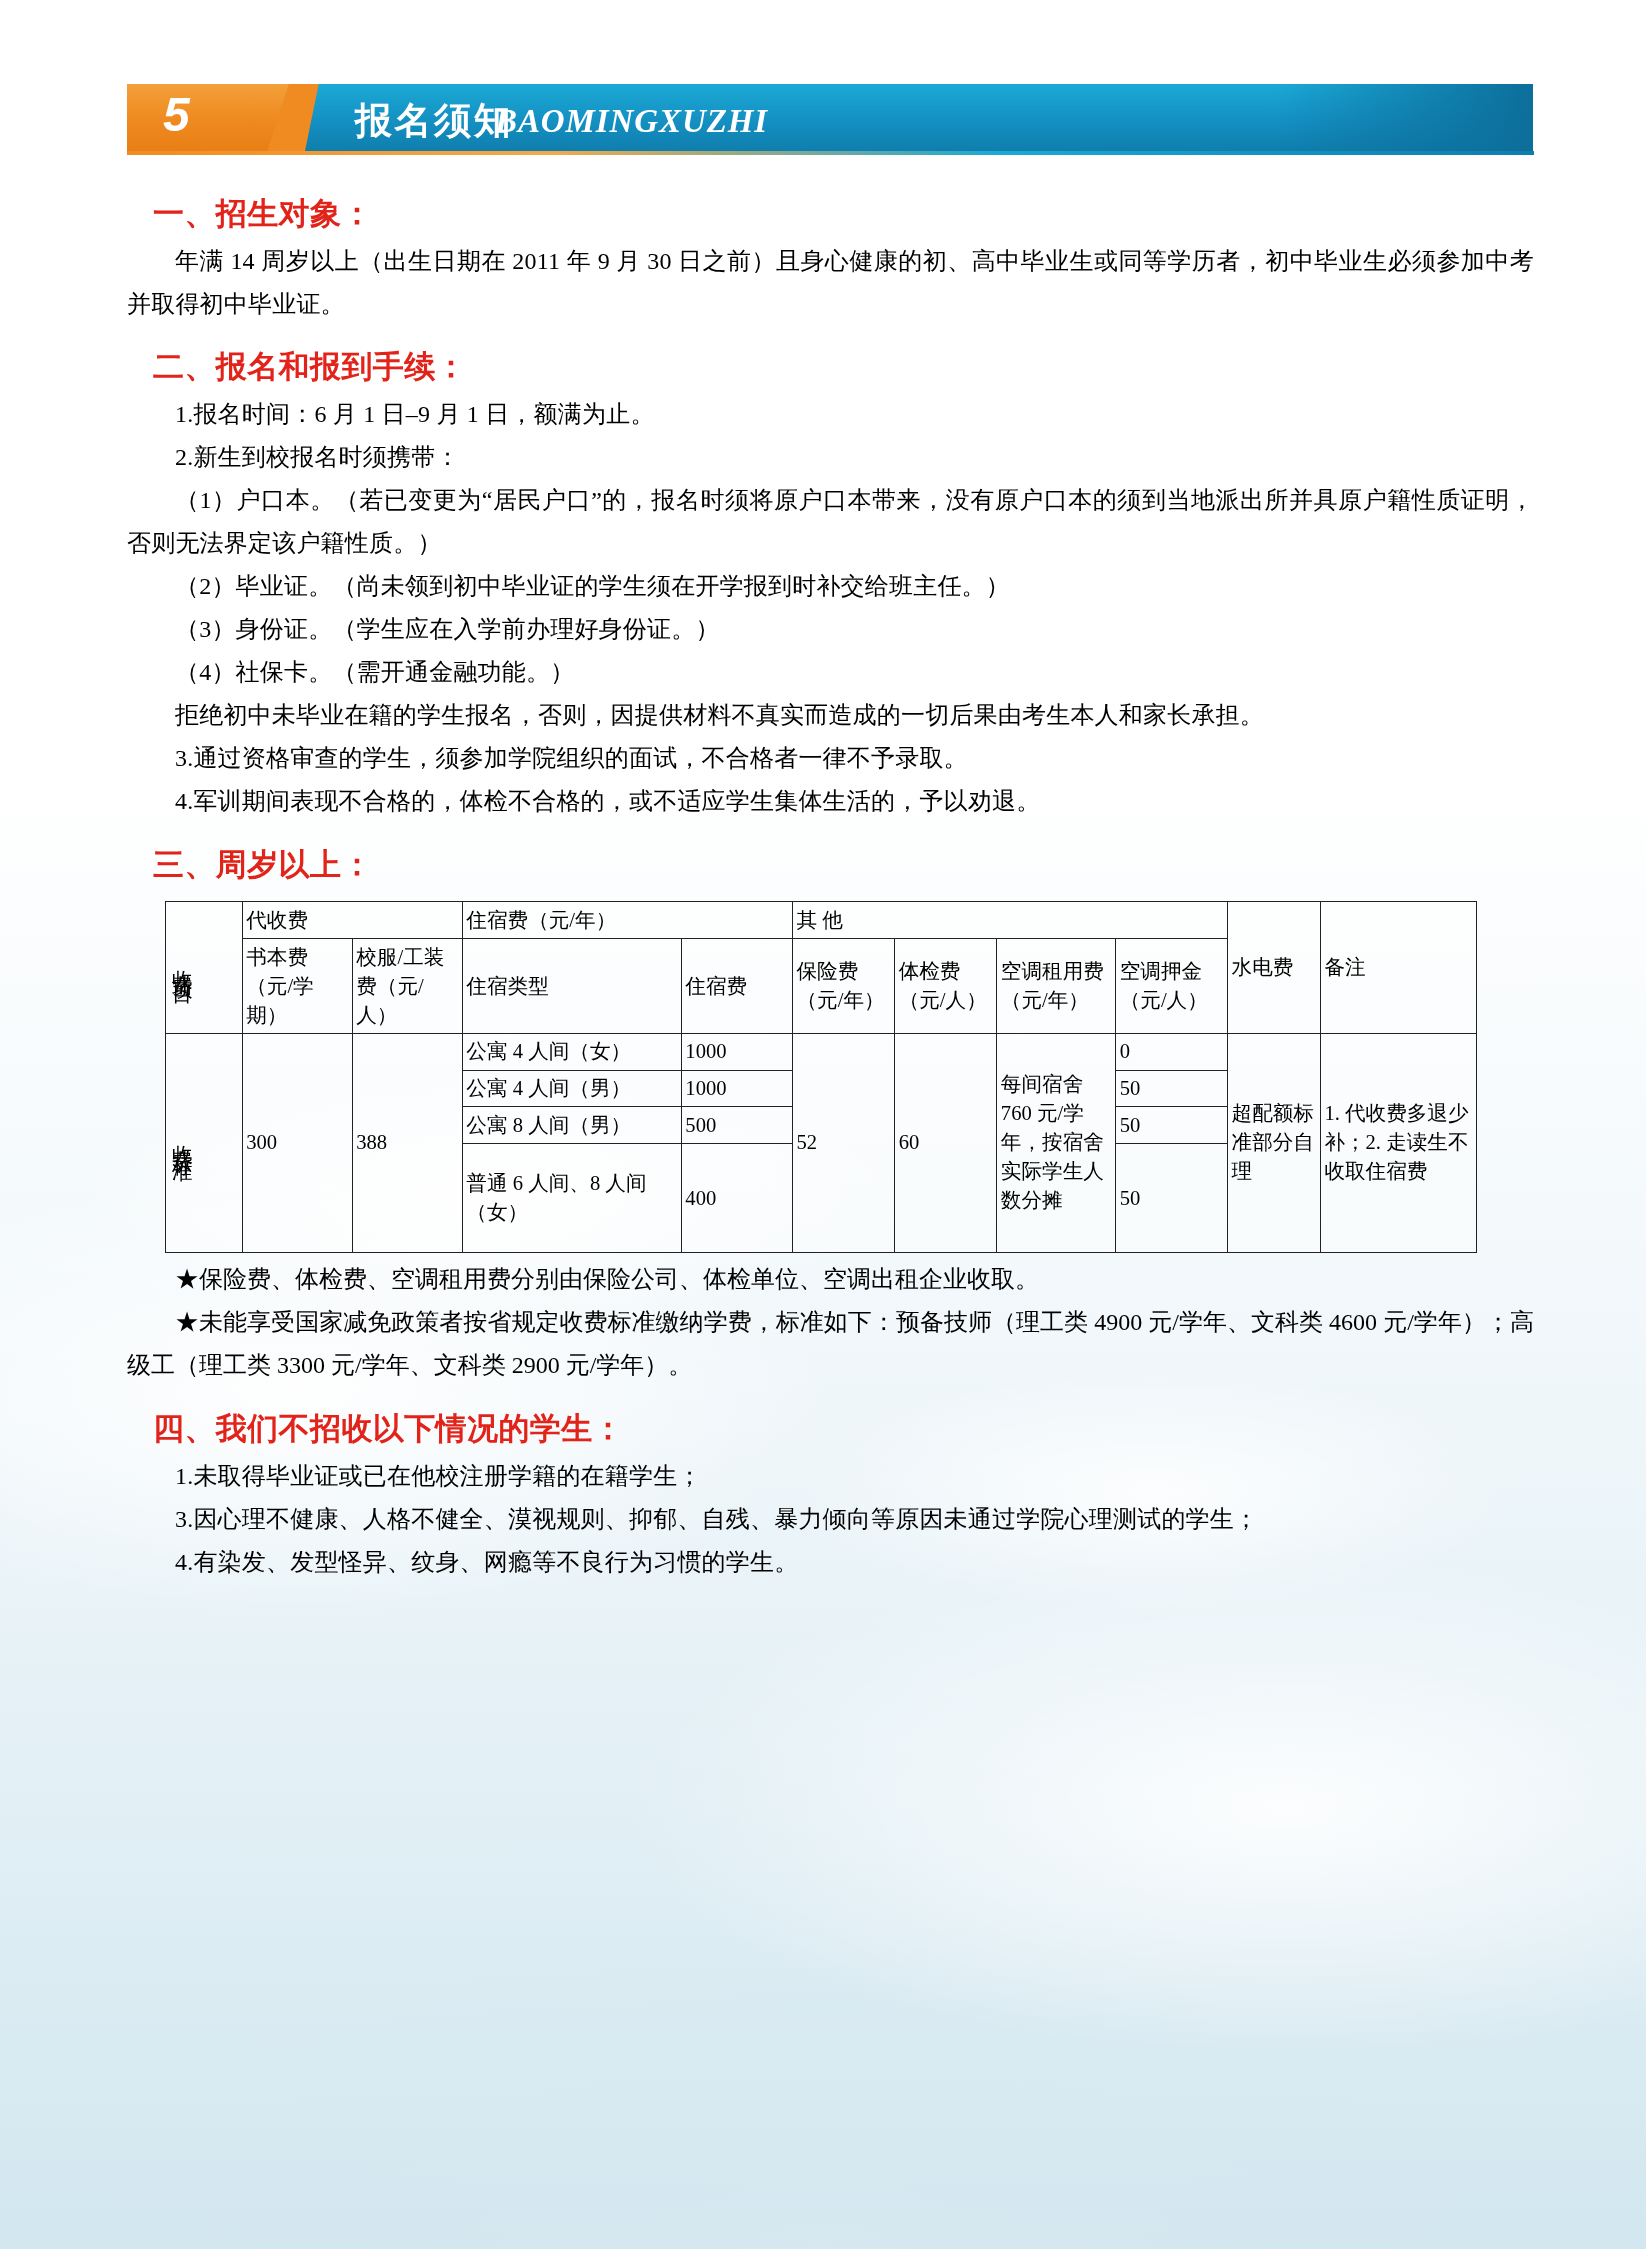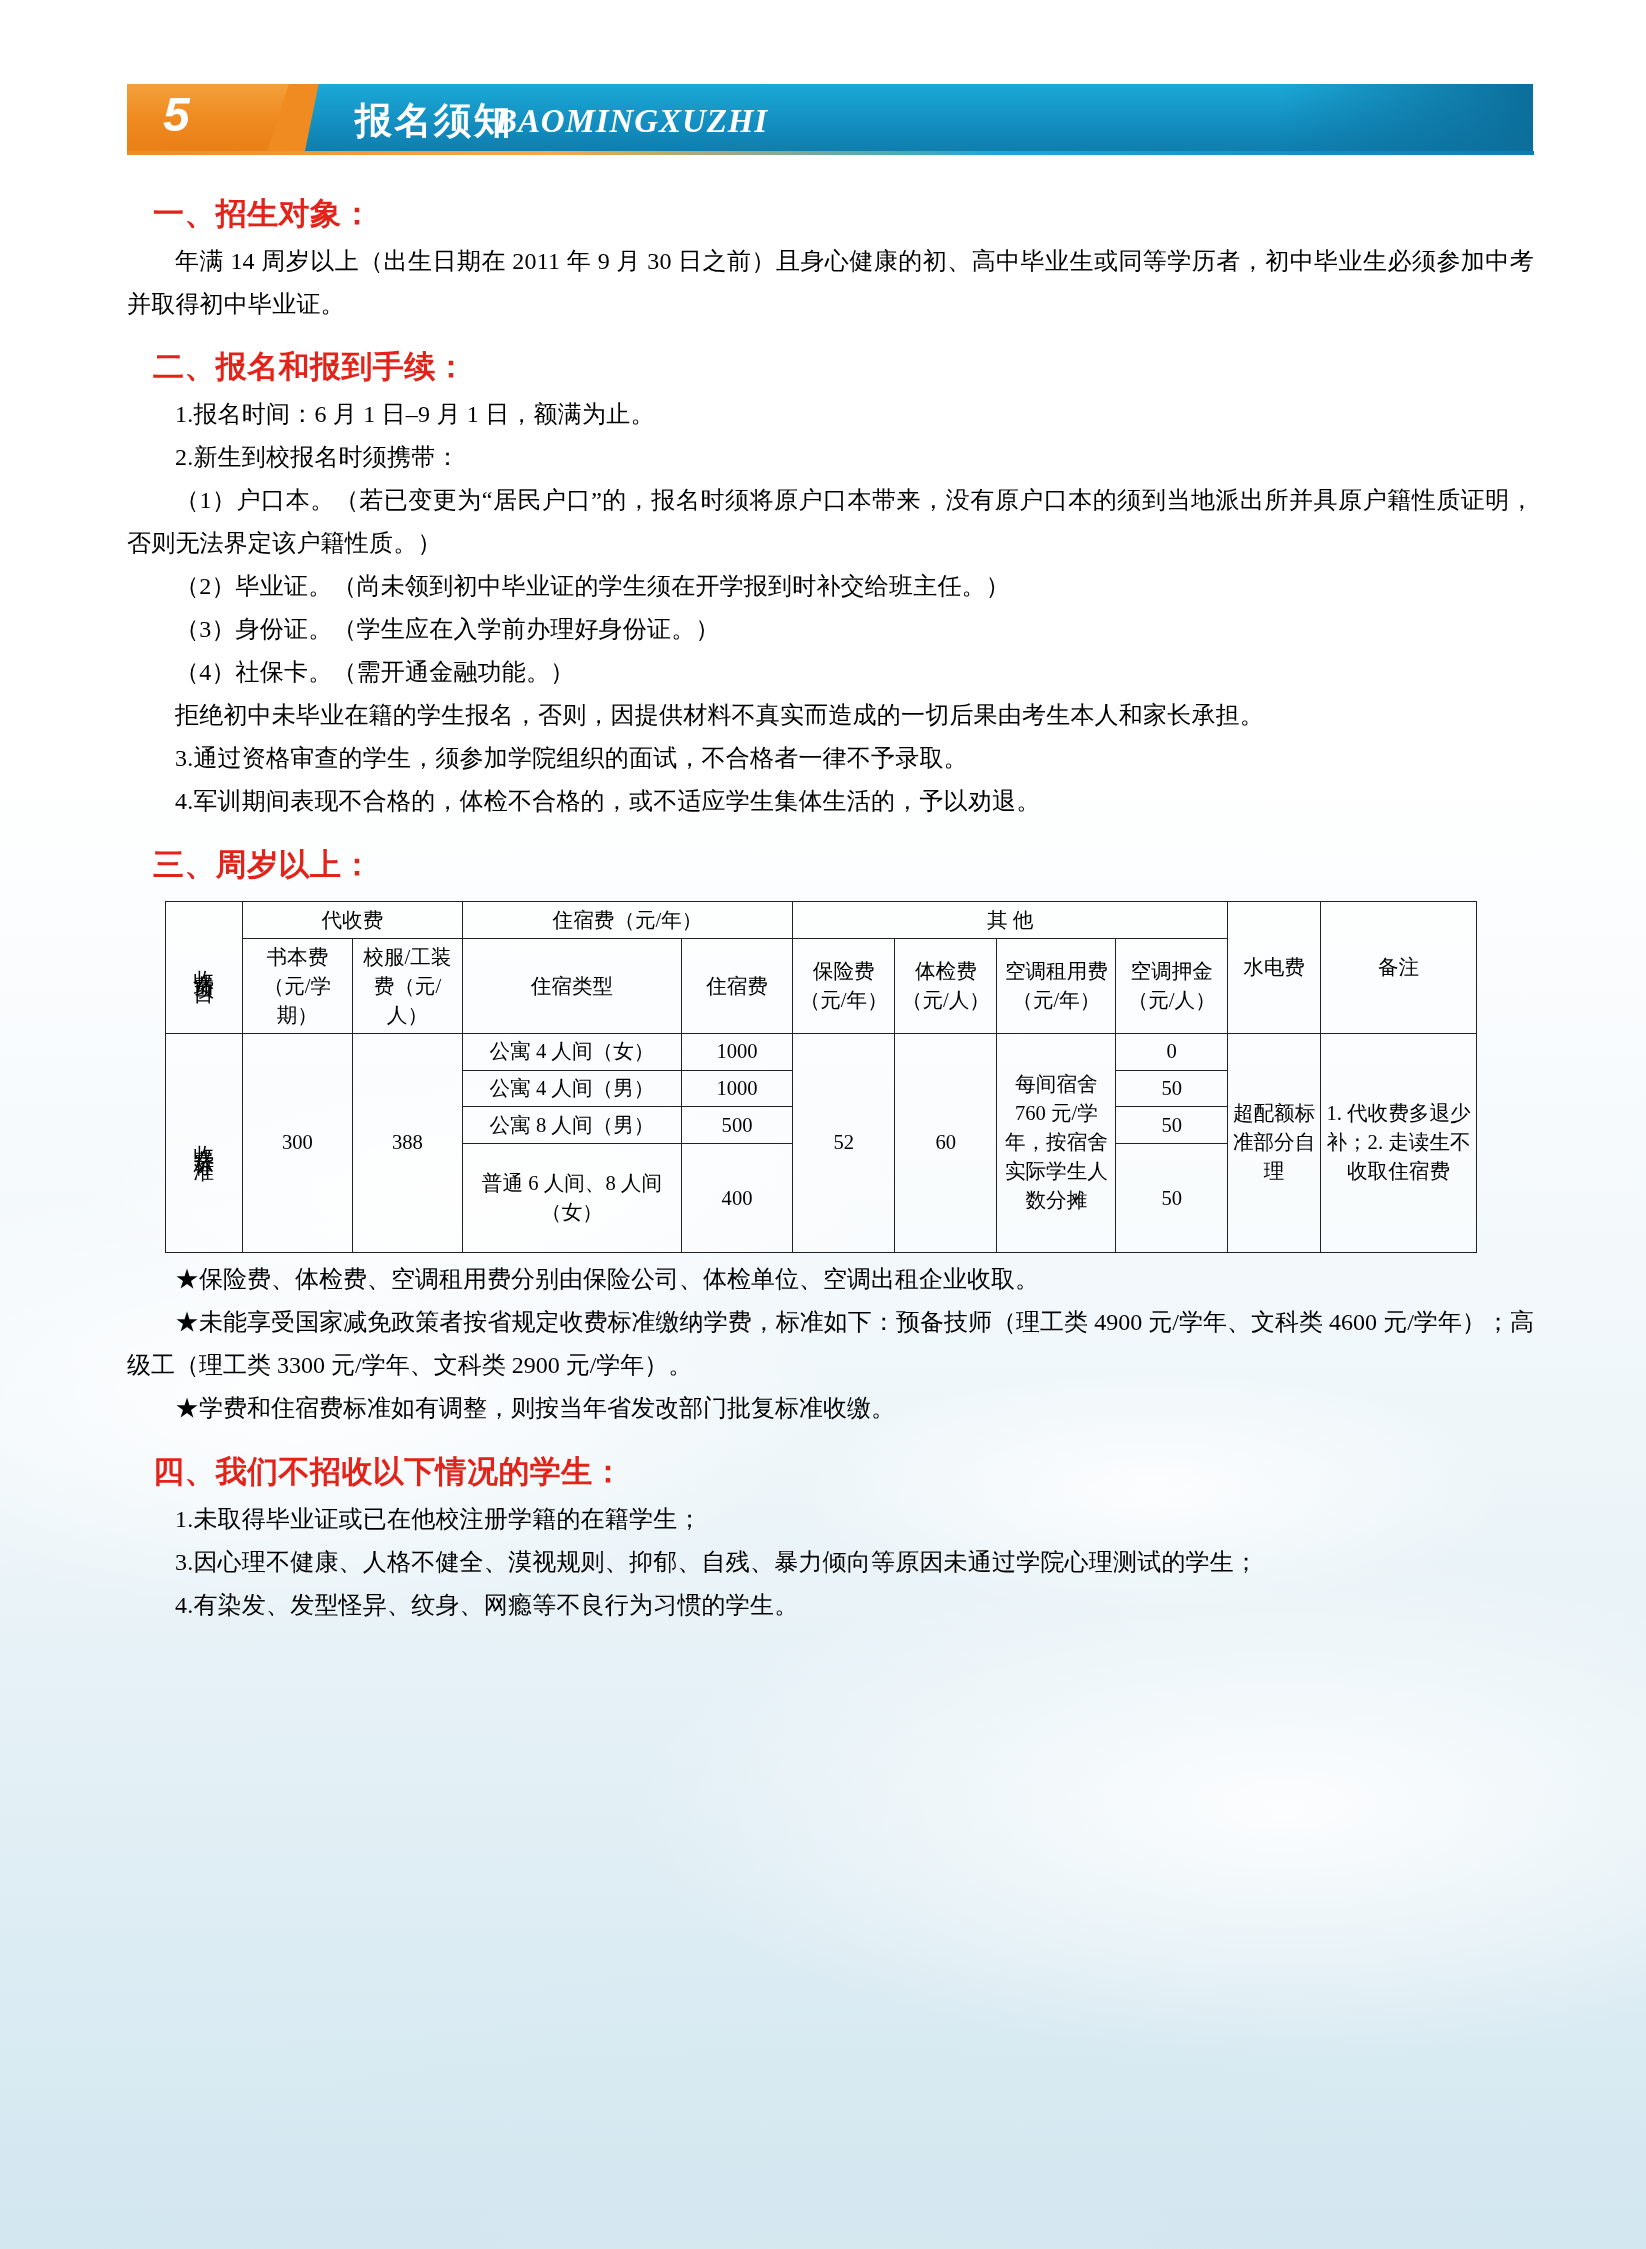--- a/index.html
+++ b/index.html
@@ -148,21 +148,21 @@
   }
   table.fee {
     border-collapse: collapse;
     width: 1312px;
     background: rgba(255,255,255,0.45);
     font-size: 20.6px;
     line-height: 29px;
   }
   table.fee td, table.fee th {
     border: 0.9px solid #222;
-    text-align: center;
+    text-align: left;
     vertical-align: middle;
     font-weight: normal;
     padding: 3.4px 3.4px;
     font-family: "Liberation Serif", "DejaVu Serif", serif;
   }
   .c-item { width: 75px; }
   .c-book { width: 110px; }
   .c-uniform { width: 110px; }
   .c-dormtype { width: 232px; }
   .c-dormfee { width: 112px; }
@@ -281,21 +281,20 @@
             <td class="cell-tall">普通 6 人间、8 人间（女）</td>
             <td>400</td>
             <td>50</td>
           </tr>
         </tbody>
       </table>
     </div>
 
     <p class="star-para">★保险费、体检费、空调租用费分别由保险公司、体检单位、空调出租企业收取。</p>
     <p class="star-para">★未能享受国家减免政策者按省规定收费标准缴纳学费，标准如下：预备技师（理工类 4900 元/学年、文科类 4600 元/学年）；高级工（理工类 3300 元/学年、文科类 2900 元/学年）。</p>
-    <p class="star-para">★学费和住宿费标准如有调整，则按当年省发改部门批复标准收缴。</p>
 
     <div class="sec-title">四、我们不招收以下情况的学生：</div>
     <p class="para">1.未取得毕业证或已在他校注册学籍的在籍学生；</p>
     <p class="para">3.因心理不健康、人格不健全、漠视规则、抑郁、自残、暴力倾向等原因未通过学院心理测试的学生；</p>
     <p class="para">4.有染发、发型怪异、纹身、网瘾等不良行为习惯的学生。</p>
 
   </div>
 </div>
 
 

